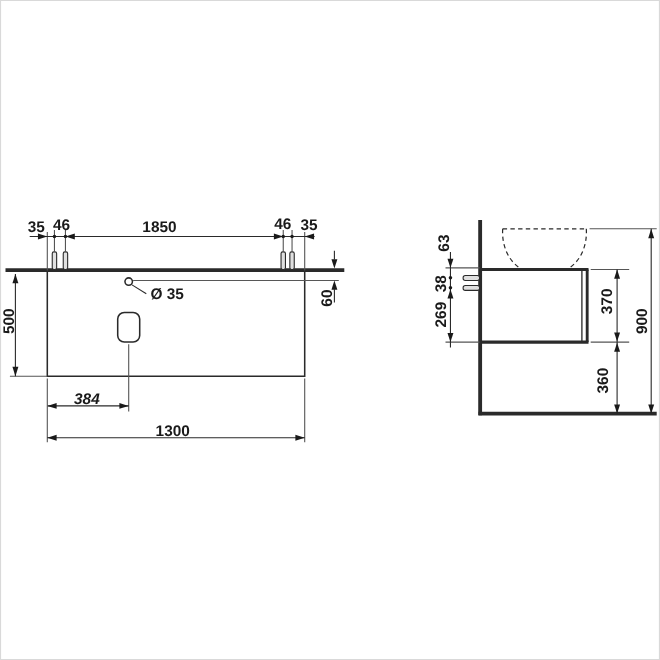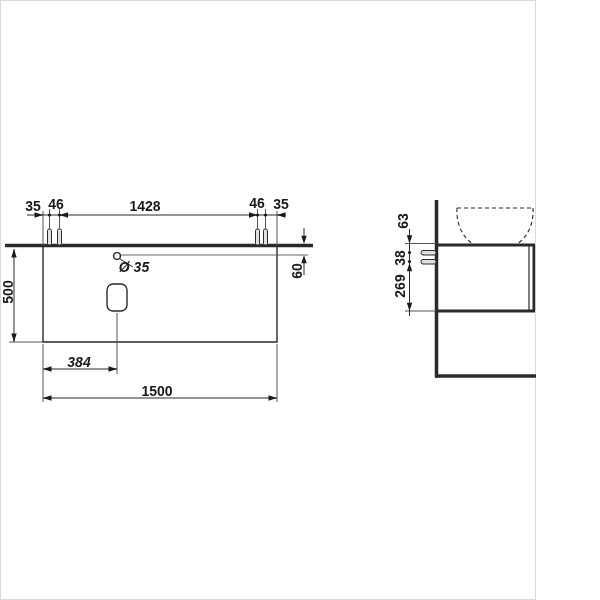--- a/index.html
+++ b/index.html
@@ -1,17 +1,17 @@
 <!DOCTYPE html>
 <html><head>
 <meta charset="utf-8">
 <style>
   html,body { margin:0; padding:0; background:#fff; }
   .canvas {
-    position:relative; width:536px; height:600px; background:#ffffff;
+    position:relative; width:600px; height:600px; background:#ffffff;
     box-shadow: inset 0 0 0 1px #d9d9d9;
     font-family:"Liberation Sans", sans-serif;
     overflow:hidden;
   }
   svg.linework { position:absolute; left:0; top:0; }
   .dim-label {
     position:absolute;
     font-weight:bold; font-size:14px; line-height:1;
     color:#1a1a1a; white-space:nowrap;
     transform:translate(-50%,-50%);
@@ -160,29 +160,29 @@
         <g fill="#1a1a1a" stroke="none">
           <polygon points="592,208 589.3,216.5 594.7,216.5"></polygon>
           <polygon points="592,376 589.3,367.7 594.7,367.7"></polygon>
         </g>
       </g>
     </g>
   </svg>
 
   <span class="dim-label" style="left:33px; top:206px;">35</span>
   <span class="dim-label" style="left:56px; top:204px;">46</span>
-  <span class="dim-label" style="left:145px; top:206px;">1428</span>
+  <span class="dim-label" style="left:145px; top:206px;">1850</span>
   <span class="dim-label" style="left:257px; top:203px;">46</span>
   <span class="dim-label" style="left:281px; top:204px;">35</span>
 
   <span class="dim-label rot" style="left:8px; top:292px;">500</span>
-  <span class="dim-label" style="left:134px; top:267px;font-style:italic;">Ø 35</span>
+  <span class="dim-label" style="left:152px; top:267px;">Ø 35</span>
   <span class="dim-label rot" style="left:297px; top:271px;">60</span>
   <span class="dim-label" style="left:79px; top:362px;font-style:italic;">384</span>
-  <span class="dim-label" style="left:157px; top:391px;">1500</span>
+  <span class="dim-label" style="left:157px; top:391px;">1300</span>
 
   <span class="dim-label rot" style="left:403px; top:221px;">63</span>
   <span class="dim-label rot" style="left:400px; top:258px;">38</span>
   <span class="dim-label rot" style="left:400px; top:286px;">269</span>
   <span class="dim-label rot" style="left:551px; top:274px;">370</span>
   <span class="dim-label rot" style="left:548px; top:346px;">360</span>
   <span class="dim-label rot" style="left:583px; top:292px;">900</span>
 
 </div>
 

